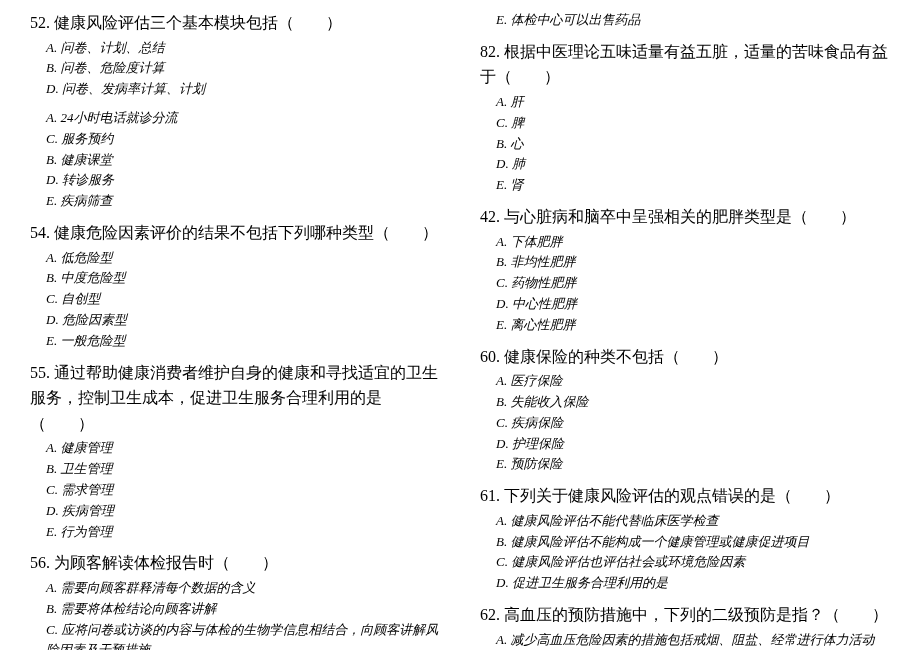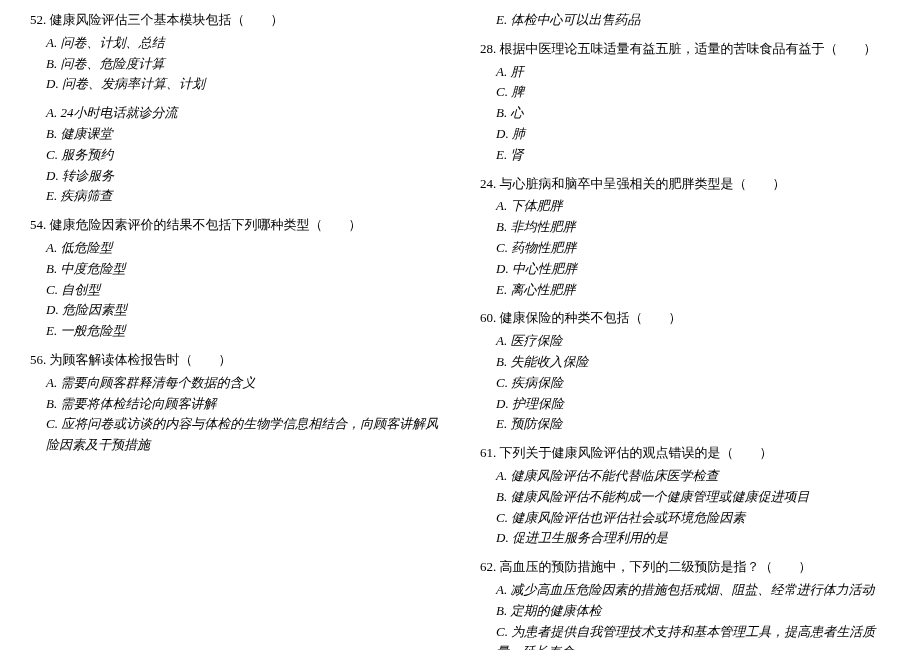--- a/index.html
+++ b/index.html
@@ -26,21 +26,21 @@
       padding-right: 20px;
     }
     .column-right {
       padding-left: 20px;
       padding-right: 0;
     }
     .question-block {
       margin-bottom: 8px;
     }
     .question-title {
-      font-size: 13px;
+      font-size: 16px;
       line-height: 1.6;
       text-indent: 0;
       margin-bottom: 2px;
     }
     .option {
       font-size: 13px;
       line-height: 1.6;
       padding-left: 16px;
       font-style: italic;
     }
@@ -55,63 +55,71 @@
 
       <div class="question-block">
         <div class="question-title">52. 健康风险评估三个基本模块包括（　　）</div>
         <div class="option">A. 问卷、计划、总结</div>
         <div class="option">B. 问卷、危险度计算</div>
         <div class="option">D. 问卷、发病率计算、计划</div>
       </div>
 
       <div class="question-block">
         <div class="option">A. 24小时电话就诊分流</div>
+        <div class="option">C. 服务预约</div>
         <div class="option">B. 健康课堂</div>
-        <div class="option">C. 服务预约</div>
         <div class="option">D. 转诊服务</div>
         <div class="option">E. 疾病筛查</div>
       </div>
 
       <div class="question-block">
         <div class="question-title">54. 健康危险因素评价的结果不包括下列哪种类型（　　）</div>
         <div class="option">A. 低危险型</div>
         <div class="option">B. 中度危险型</div>
         <div class="option">C. 自创型</div>
         <div class="option">D. 危险因素型</div>
         <div class="option">E. 一般危险型</div>
       </div>
 
+      <div class="question-block">
+        <div class="question-title">55. 通过帮助健康消费者维护自身的健康和寻找适宜的卫生服务，控制卫生成本，促进卫生服务合理利用的是（　　）</div>
+        <div class="option">A. 健康管理</div>
+        <div class="option">B. 卫生管理</div>
+        <div class="option">C. 需求管理</div>
+        <div class="option">D. 疾病管理</div>
+        <div class="option">E. 行为管理</div>
+      </div>
 
       <div class="question-block">
         <div class="question-title">56. 为顾客解读体检报告时（　　）</div>
         <div class="option">A. 需要向顾客群释清每个数据的含义</div>
         <div class="option">B. 需要将体检结论向顾客讲解</div>
         <div class="option">C. 应将问卷或访谈的内容与体检的生物学信息相结合，向顾客讲解风险因素及干预措施</div>
 
       </div>
 
     </div>
 
     <div class="column column-right">
 
       <div class="question-block">
         <div class="option">E. 体检中心可以出售药品</div>
       </div>
 
       <div class="question-block">
-        <div class="question-title">28. 根据中医理论五味适量有益五脏，适量的苦味食品有益于（　　）</div>
+        <div class="question-title">82. 根据中医理论五味适量有益五脏，适量的苦味食品有益于（　　）</div>
         <div class="option">A. 肝</div>
         <div class="option">C. 脾</div>
         <div class="option">B. 心</div>
         <div class="option">D. 肺</div>
         <div class="option">E. 肾</div>
       </div>
 
       <div class="question-block">
-        <div class="question-title">24. 与心脏病和脑卒中呈强相关的肥胖类型是（　　）</div>
+        <div class="question-title">42. 与心脏病和脑卒中呈强相关的肥胖类型是（　　）</div>
         <div class="option">A. 下体肥胖</div>
         <div class="option">B. 非均性肥胖</div>
         <div class="option">C. 药物性肥胖</div>
         <div class="option">D. 中心性肥胖</div>
         <div class="option">E. 离心性肥胖</div>
       </div>
 
       <div class="question-block">
         <div class="question-title">60. 健康保险的种类不包括（　　）</div>
         <div class="option">A. 医疗保险</div>

